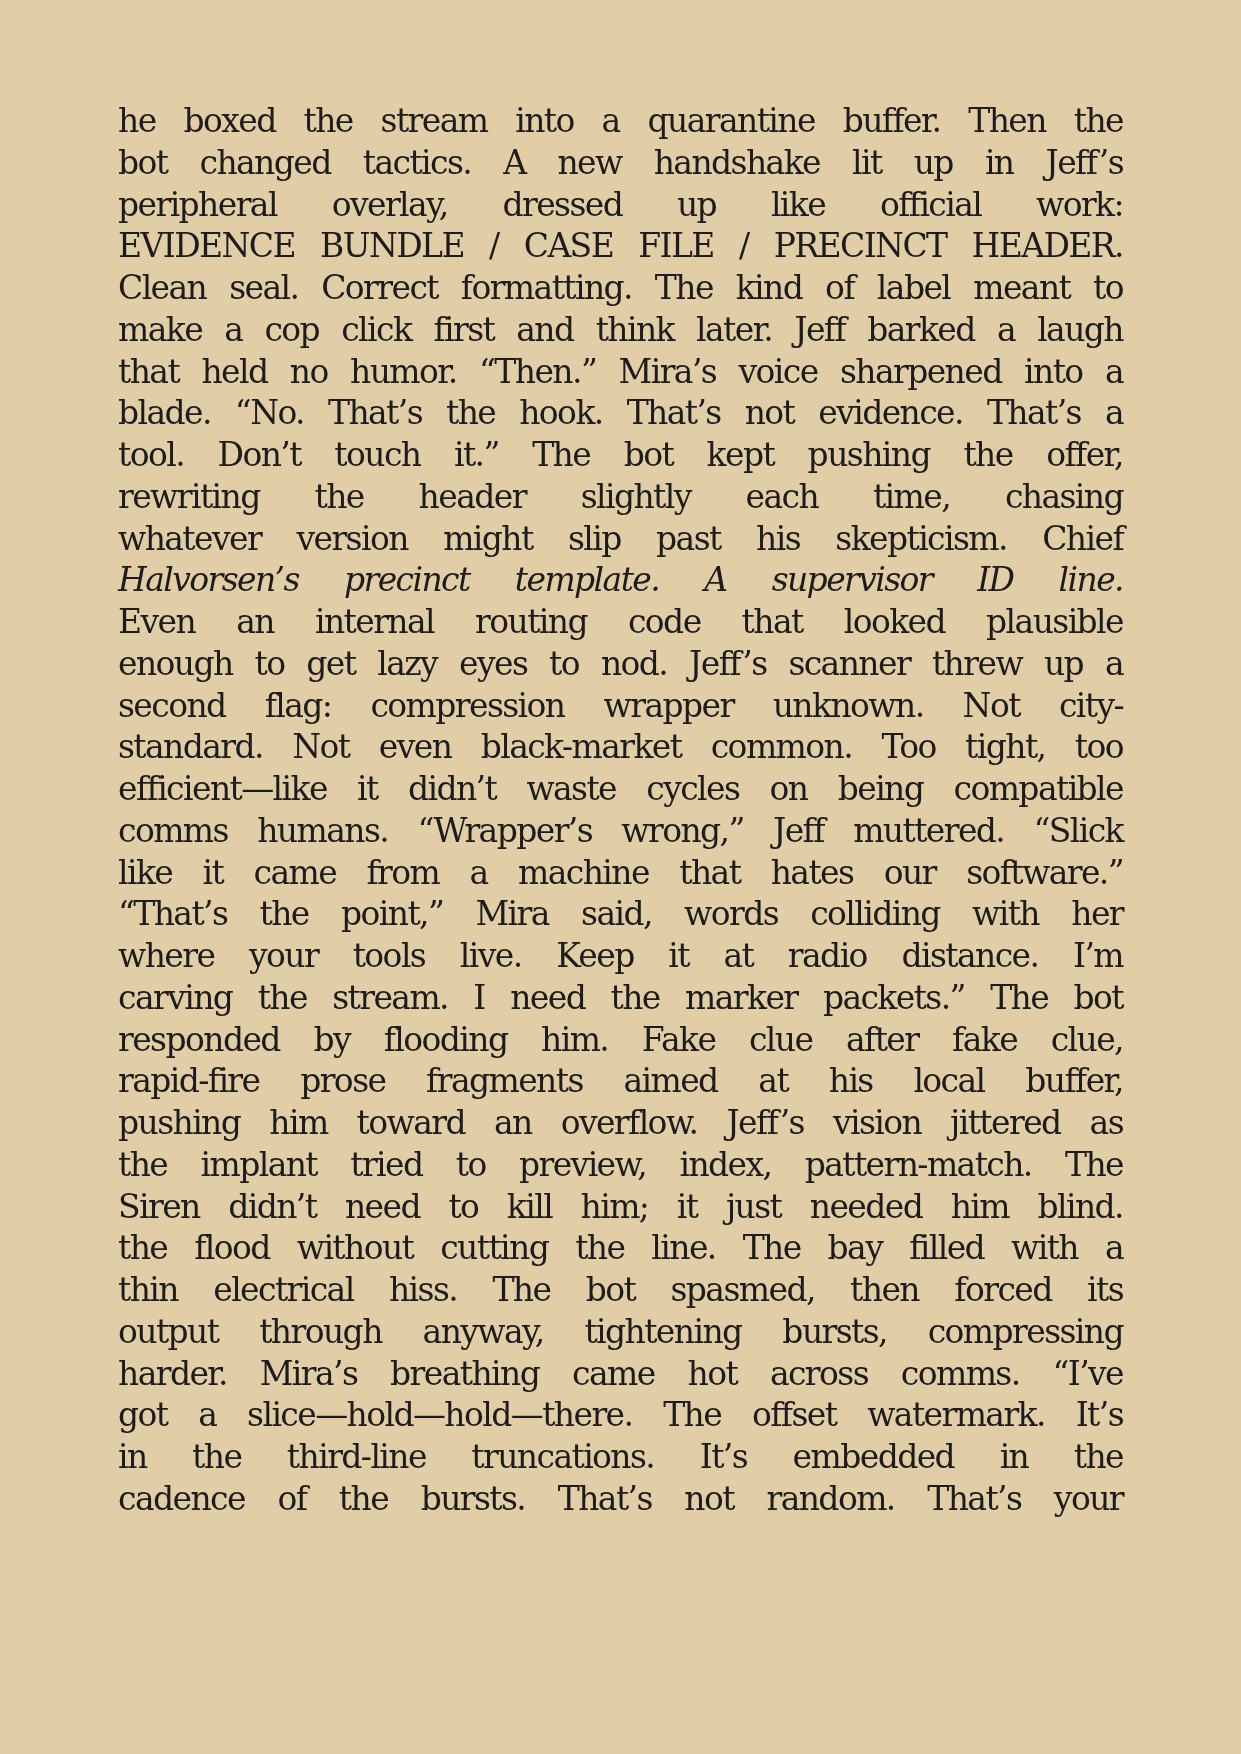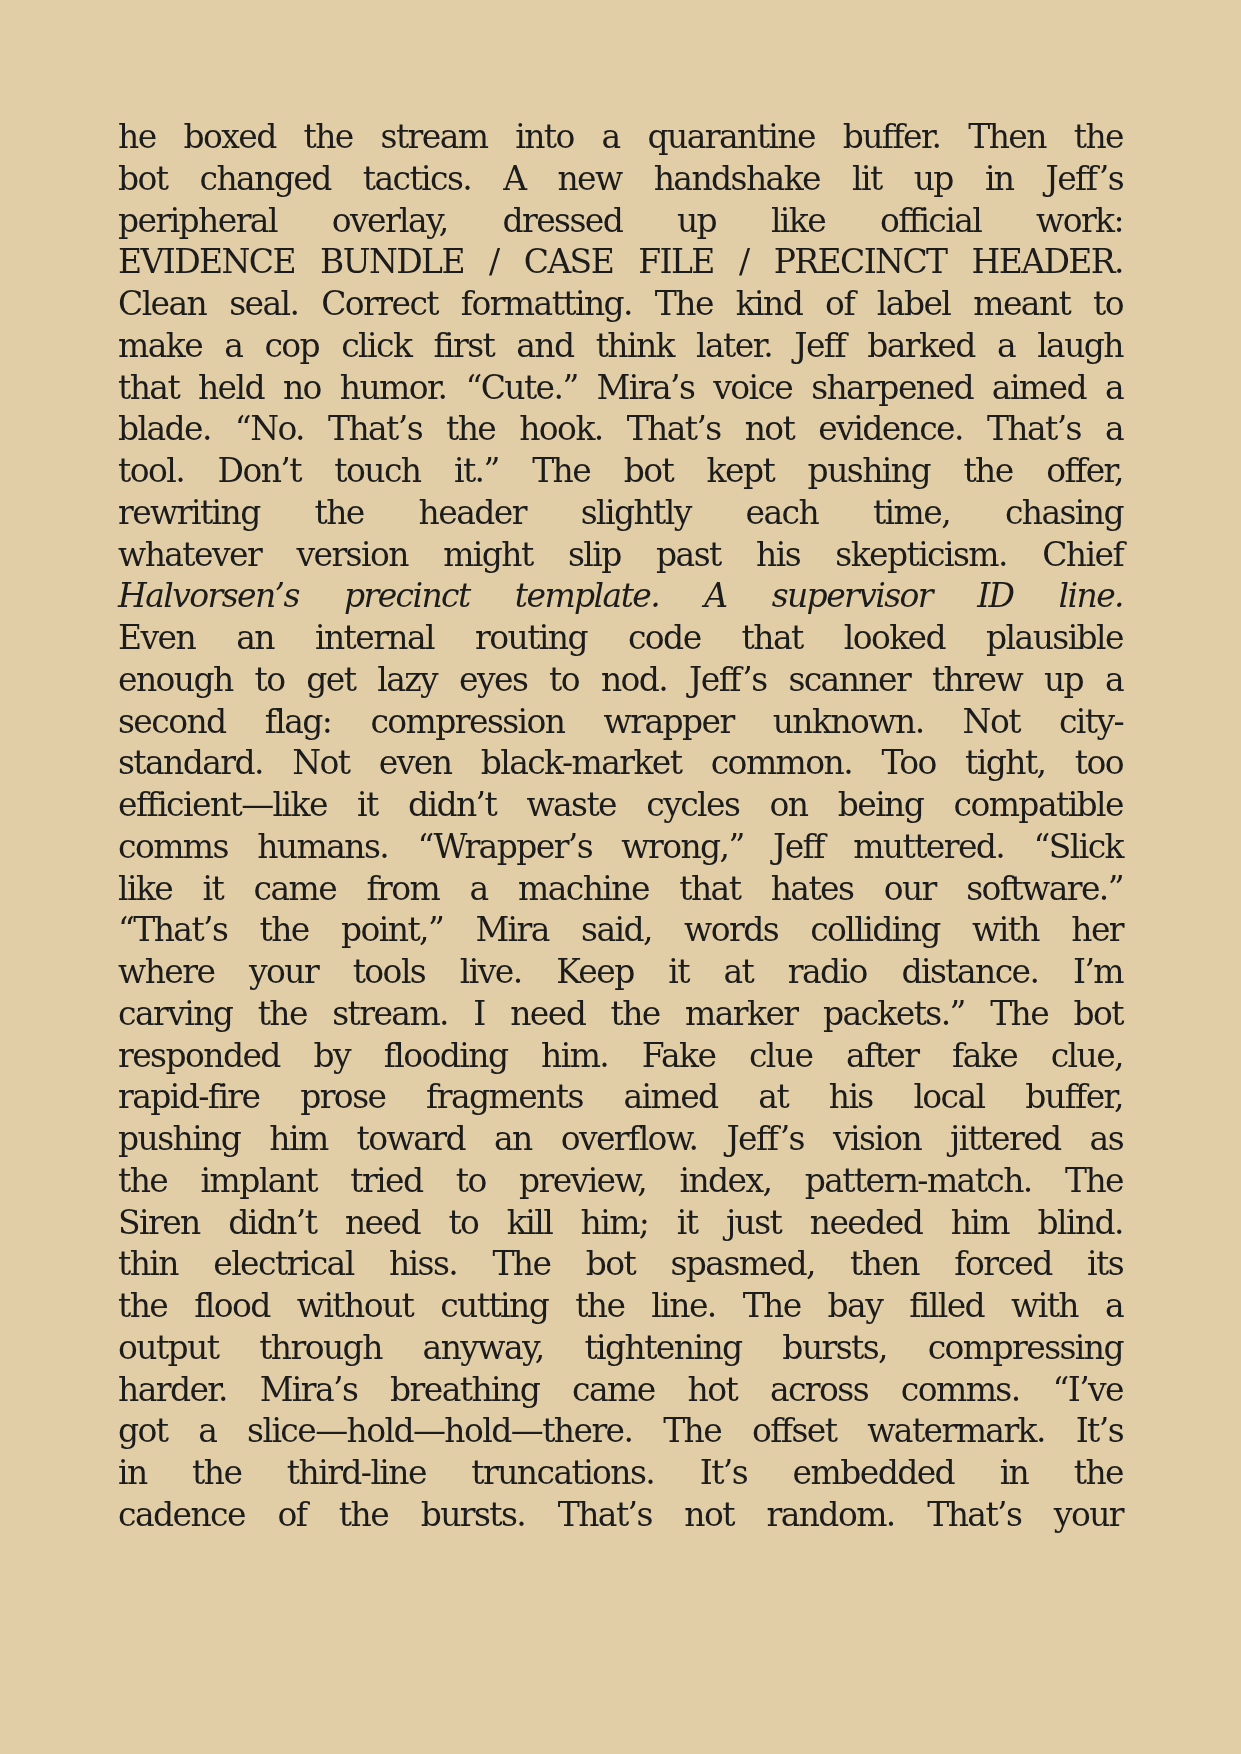--- a/index.html
+++ b/index.html
@@ -9,21 +9,21 @@
   body {
     width: 1241px;
     height: 1754px;
     background: #E2CEA6;
     position: relative;
     overflow: hidden;
   }
   .page {
     position: absolute;
     left: 118px;
-    top: 116px;
+    top: 100px;
     width: 1005px;
   }
   .line {
     display: block;
     height: 41.75px;
     line-height: 41.75px;
     font-family: "DejaVu Serif", serif;
     font-size: 33px;
     color: #1c1c1c;
     white-space: nowrap;
@@ -56,21 +56,21 @@
   <span class="line">
       <span class="line-inner" style="white-space: normal; display: block; width: 100%;">EVIDENCE BUNDLE / CASE FILE / PRECINCT HEADER.</span>
     </span>
   <span class="line">
       <span class="line-inner" style="white-space: normal; display: block; width: 100%;">Clean seal. Correct formatting. The kind of label meant to</span>
     </span>
   <span class="line">
       <span class="line-inner" style="white-space: normal; display: block; width: 100%;">make a cop click first and think later. Jeff barked a laugh</span>
     </span>
   <span class="line">
-      <span class="line-inner" style="white-space: normal; display: block; width: 100%;">that held no humor. “Cute.” Mira’s voice sharpened aimed a</span>
+      <span class="line-inner" style="white-space: normal; display: block; width: 100%;">that held no humor. “Then.” Mira’s voice sharpened into a</span>
     </span>
   <span class="line">
       <span class="line-inner" style="white-space: normal; display: block; width: 100%;">blade. “No. That’s the hook. That’s not evidence. That’s a</span>
     </span>
   <span class="line">
       <span class="line-inner" style="white-space: normal; display: block; width: 100%;">tool. Don’t touch it.” The bot kept pushing the offer,</span>
     </span>
   <span class="line">
       <span class="line-inner" style="white-space: normal; display: block; width: 100%;">rewriting the header slightly each time, chasing</span>
     </span>
@@ -119,24 +119,24 @@
   <span class="line">
       <span class="line-inner" style="white-space: normal; display: block; width: 100%;">pushing him toward an overflow. Jeff’s vision jittered as</span>
     </span>
   <span class="line">
       <span class="line-inner" style="white-space: normal; display: block; width: 100%;">the implant tried to preview, index, pattern-match. The</span>
     </span>
   <span class="line">
       <span class="line-inner" style="white-space: normal; display: block; width: 100%;">Siren didn’t need to kill him; it just needed him blind.</span>
     </span>
   <span class="line">
-      <span class="line-inner" style="white-space: normal; display: block; width: 100%;">thin electrical hiss. The bot spasmed, then forced its</span>
+      <span class="line-inner" style="white-space: normal; display: block; width: 100%;">the flood without cutting the line. The bay filled with a</span>
     </span>
   <span class="line">
-      <span class="line-inner" style="white-space: normal; display: block; width: 100%;">the flood without cutting the line. The bay filled with a</span>
+      <span class="line-inner" style="white-space: normal; display: block; width: 100%;">thin electrical hiss. The bot spasmed, then forced its</span>
     </span>
   <span class="line">
       <span class="line-inner" style="white-space: normal; display: block; width: 100%;">output through anyway, tightening bursts, compressing</span>
     </span>
   <span class="line">
       <span class="line-inner" style="white-space: normal; display: block; width: 100%;">harder. Mira’s breathing came hot across comms. “I’ve</span>
     </span>
   <span class="line">
       <span class="line-inner" style="white-space: normal; display: block; width: 100%;">got a slice—hold—hold—there. The offset watermark. It’s</span>
     </span>

